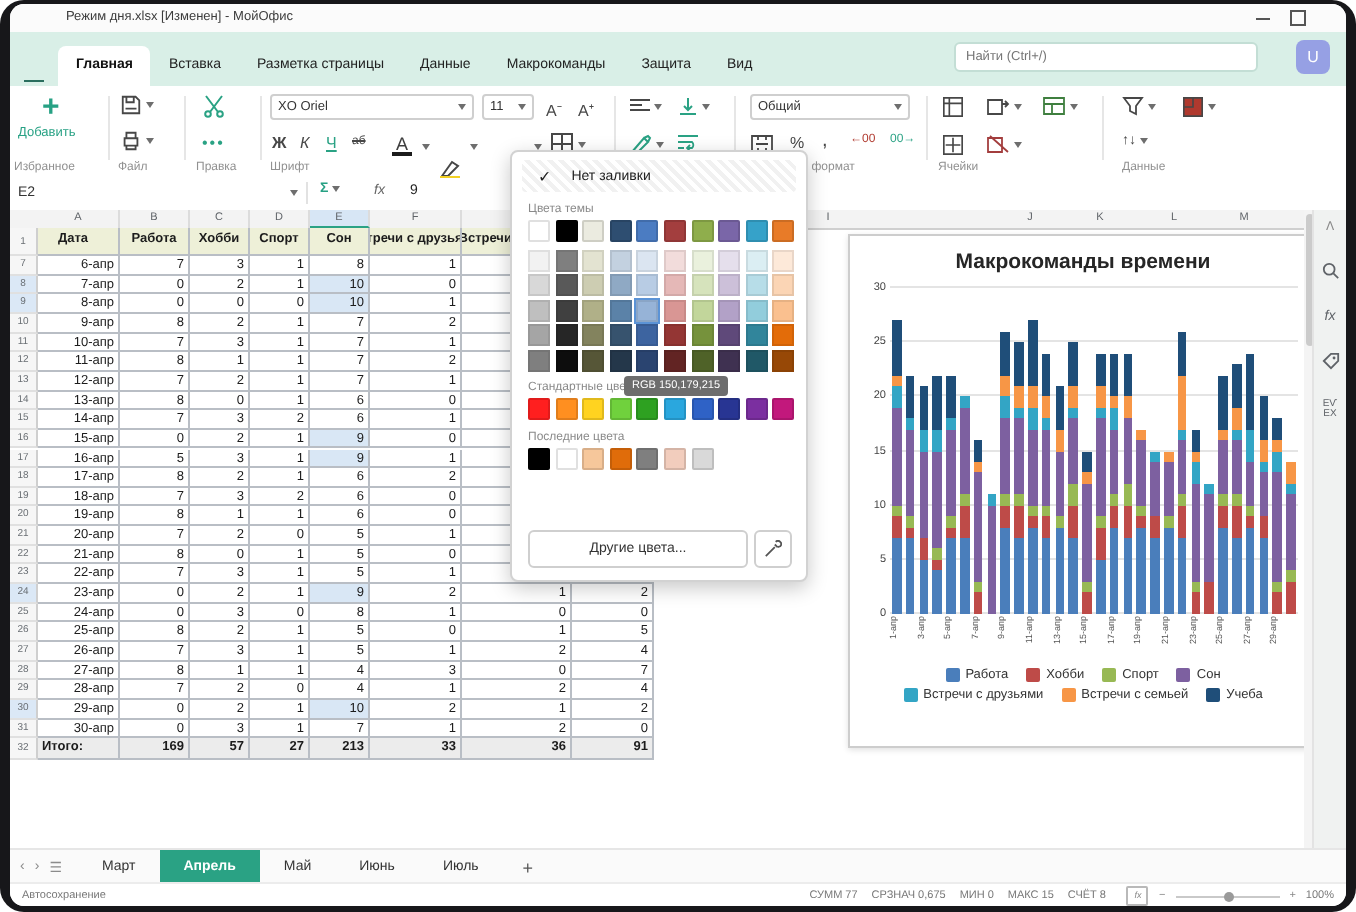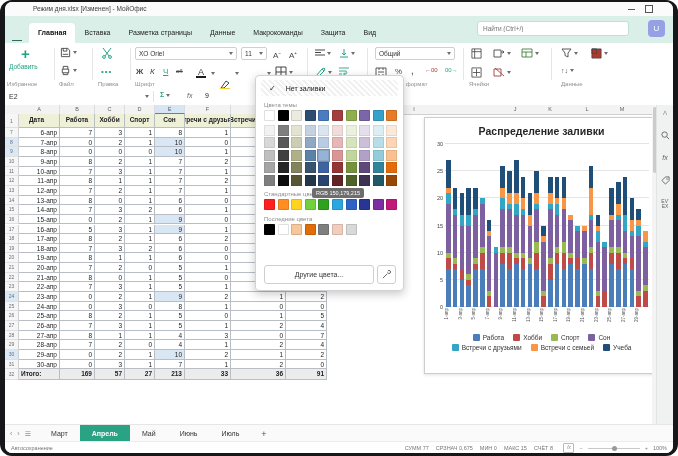--- a/index.html
+++ b/index.html
@@ -615,21 +615,21 @@
             <div class="tc tot" style="width: 30px; height: 10.65px; flex: 0 0 30px;">57</div>
             <div class="tc tot" style="width: 30px; height: 10.65px; flex: 0 0 30px;">27</div>
             <div class="tc tot" style="width: 30px; height: 10.65px; flex: 0 0 30px;">213</div>
             <div class="tc tot" style="width: 46px; height: 10.65px; flex: 0 0 46px;">33</div>
             <div class="tc tot" style="width: 55px; height: 10.65px; flex: 0 0 55px;">36</div>
             <div class="tc tot" style="width: 41px; height: 10.65px; flex: 0 0 41px;">91</div>
           </div>
         </div>
 
     <div class="chartpanel">
-      <div class="ctitle">Распределение заливки</div>
+      <div class="ctitle">Макрокоманды времени</div>
       <div class="plot" id="plot">
             <div class="gline" style="bottom: 0px;"></div>
             <div class="ylab" style="bottom: -3px;">0</div>
             <div class="gline" style="bottom: 27.1667px;"></div>
             <div class="ylab" style="bottom: 24.1667px;">5</div>
             <div class="gline" style="bottom: 54.3333px;"></div>
             <div class="ylab" style="bottom: 51.3333px;">10</div>
             <div class="gline" style="bottom: 81.5px;"></div>
             <div class="ylab" style="bottom: 78.5px;">15</div>
             <div class="gline" style="bottom: 108.667px;"></div>

